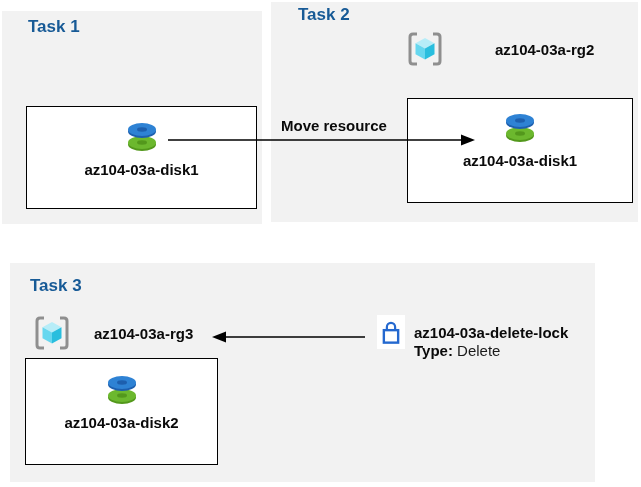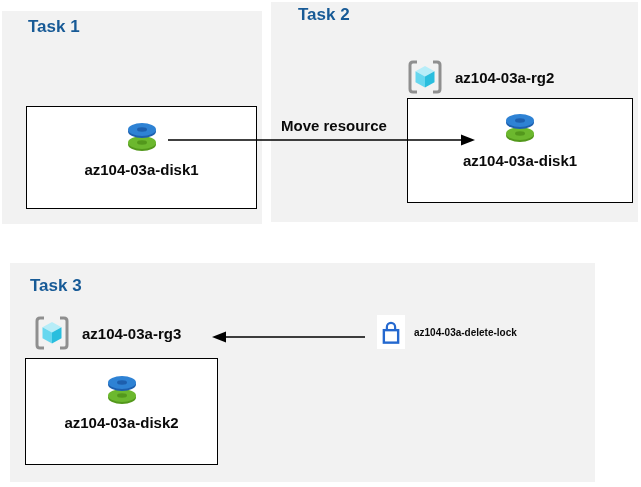--- a/index.html
+++ b/index.html
@@ -20,21 +20,21 @@
   .disk-label{font-size:15px;font-weight:700;color:#0a0a0a;margin-top:8px;white-space:nowrap;}
   .move-label{
     position:absolute;left:281px;top:117px;font-size:15px;font-weight:700;color:#0a0a0a;white-space:nowrap;
   }
   #overlay{position:absolute;left:0;top:0;width:641px;height:487px;pointer-events:none;}
   .lock-tile{
     position:absolute;left:377px;top:315px;width:28px;height:34px;background:#ffffff;
     display:flex;align-items:center;justify-content:center;
   }
   .lock-text{
-    position:absolute;left:414px;top:324px;font-size:10px;line-height:18px;white-space:nowrap;
+    position:absolute;left:414px;top:324px;font-size:15px;line-height:18px;white-space:nowrap;
   }
   .lock-name{font-weight:700;}
   .lock-type-label{font-weight:700;}
   .lock-type-value{font-weight:400;color:#1a1a1a;}
 </style>
 </head>
 <body>
 
 <svg width="0" height="0" style="position:absolute">
   <defs>
@@ -63,37 +63,37 @@
     <div class="disk-box" style="left:24px;top:95px;width:231px;height:103px;">
       <svg width="34" height="32" viewBox="0 0 34 32" style="margin-top:14px;">
         <use href="#disk-icon-def"></use>
       </svg>
       <span class="disk-label">az104-03a-disk1</span>
     </div>
   </div>
 
   <div class="panel" style="left:271px;top:2px;width:367px;height:220px;">
     <div class="task-header" style="left:27px;top:3px;">Task 2</div>
-    <div class="rg-row" style="left:134px;top:56px;">
+    <div class="rg-row" style="left:134px;top:28px;gap:40px;">
       <svg width="40" height="38" viewBox="0 0 40 38">
         <use href="#rg-icon-def"></use>
       </svg>
       <span class="rg-label">az104-03a-rg2</span>
     </div>
     <div class="disk-box" style="left:136px;top:96px;width:226px;height:105px;">
       <svg width="34" height="32" viewBox="0 0 34 32" style="margin-top:13px;">
         <use href="#disk-icon-def"></use>
       </svg>
       <span class="disk-label">az104-03a-disk1</span>
     </div>
   </div>
 
   <div class="panel" style="left:10px;top:263px;width:585px;height:219px;text-align:center;">
     <div class="task-header" style="left:20px;top:13px;">Task 3</div>
-    <div class="rg-row" style="left:22px;top:51px;">
+    <div class="rg-row" style="left:22px;top:51px;gap:12px;">
       <svg width="40" height="38" viewBox="0 0 40 38">
         <use href="#rg-icon-def"></use>
       </svg>
       <span class="rg-label">az104-03a-rg3</span>
     </div>
     <div class="disk-box" style="left:15px;top:95px;width:193px;height:107px;">
       <svg width="34" height="32" viewBox="0 0 34 32" style="margin-top:15px;">
         <use href="#disk-icon-def"></use>
       </svg>
       <span class="disk-label">az104-03a-disk2</span>
@@ -103,20 +103,24 @@
   <div class="move-label">Move resource</div>
 
   <div class="lock-tile">
     <svg width="22" height="28" viewBox="0 0 24 30">
       <path d="M7.5 14 V9.5 a4.5 4.5 0 0 1 9 0 V14" fill="none" stroke="#2468cf" stroke-width="2.4"></path>
       <rect x="4.2" y="13" width="15.6" height="13.6" fill="#ffffff" stroke="#2468cf" stroke-width="2.6"></rect>
     </svg>
   </div>
   <div class="lock-text">
     <div class="lock-name">az104-03a-delete-lock</div>
+    <div>
+      <span class="lock-type-label">Type:</span>
+      <span class="lock-type-value">Delete</span>
+    </div>
   </div>
 
   <svg id="overlay">
     <g>
       <line x1="168" y1="140" x2="462" y2="140" stroke="#000000" stroke-width="1.5"></line>
       <polygon points="461,134.5 475,140 461,145.5" fill="#000000"></polygon>
     </g>
     <g>
       <line x1="365" y1="337" x2="225" y2="337" stroke="#000000" stroke-width="1.5"></line>
       <polygon points="226,331.5 212,337 226,342.5" fill="#000000"></polygon>

